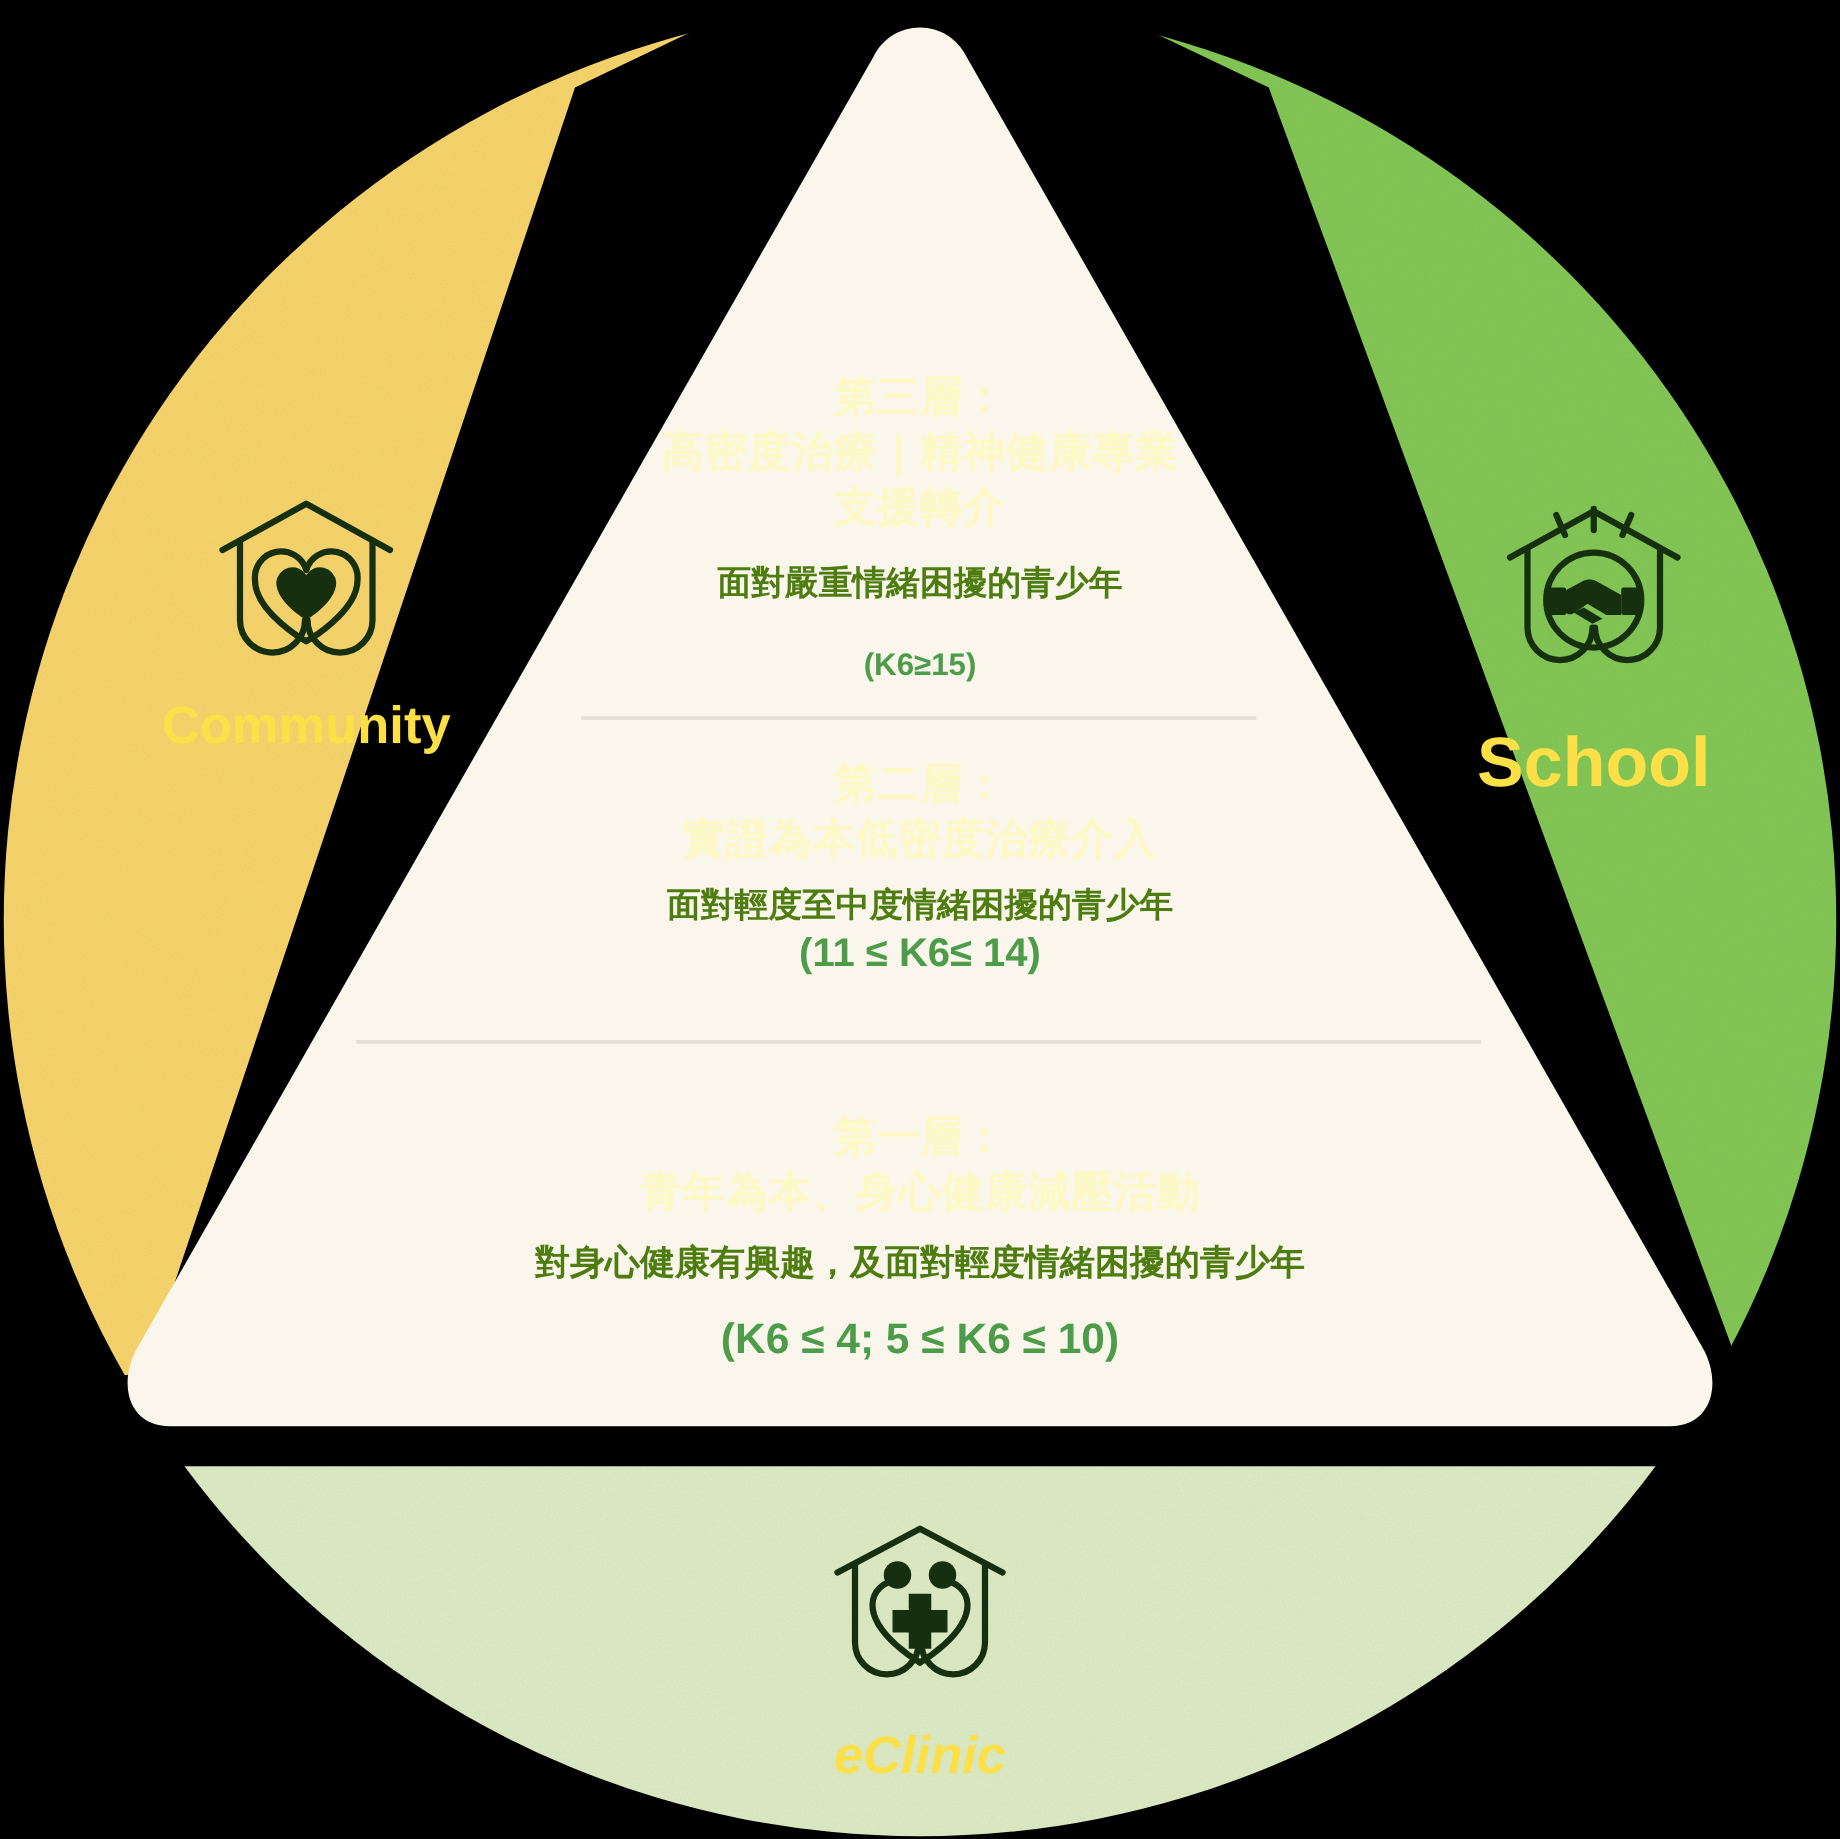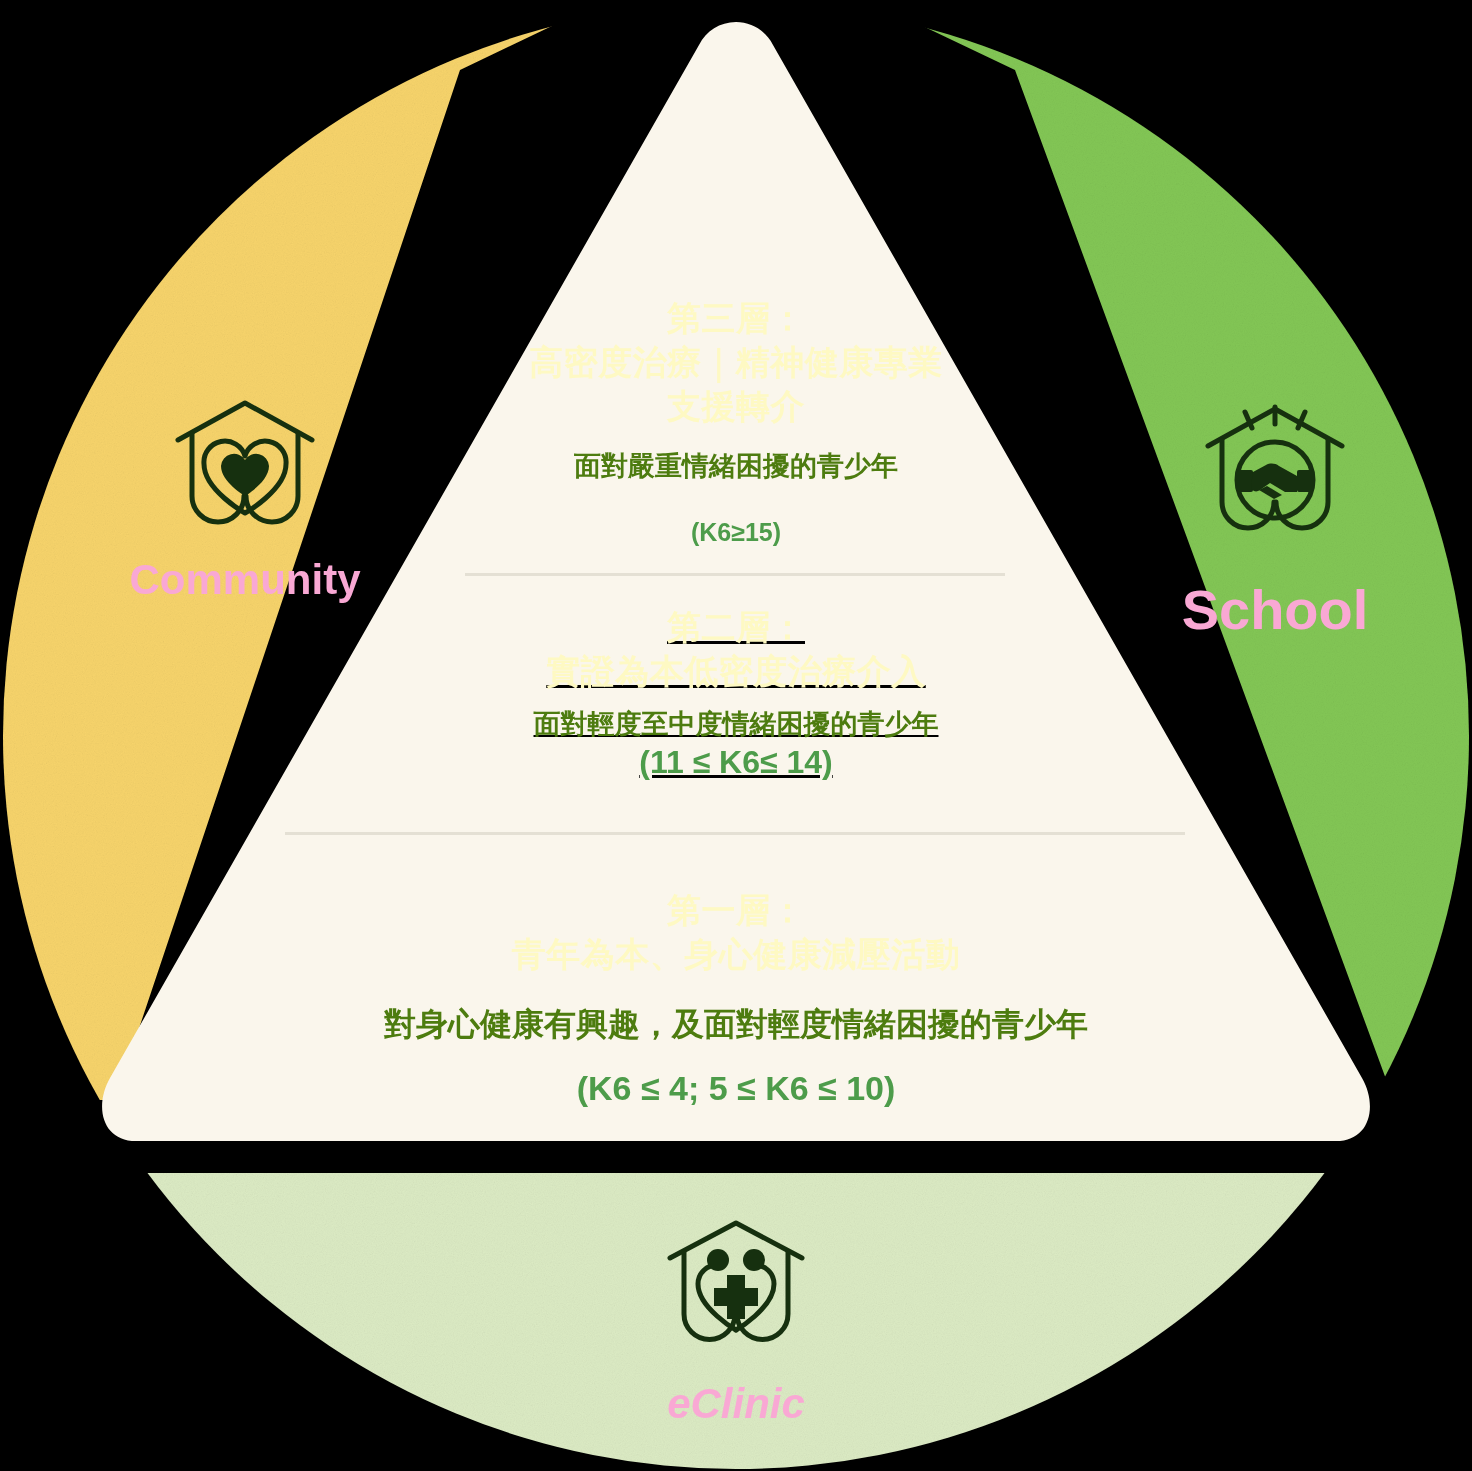--- a/index.html
+++ b/index.html
@@ -65,47 +65,47 @@
     line-height: 1.30;
   }
 
   
   #tier3 { top: 296px; }
   #tier3 .tier-title { font-size: 34px; }
   #tier3 .tier-sub   { font-size: 27px; margin-top: 20px; }
   #tier3 .tier-range { font-size: 25px; margin-top: 32px; }
 
   
-  #tier2 { top: 605px; text-decoration: underline; }
+  #tier2 { top: 605px; }
   #tier2 .tier-title { font-size: 34px; }
   #tier2 .tier-sub   { font-size: 27px; margin-top: 14px; }
   #tier2 .tier-range { font-size: 32px; }
 
   
   #tier1 { top: 888px; }
   #tier1 .tier-title { font-size: 34px; }
-  #tier1 .tier-sub   { font-size: 32px; margin-top: 28px; }
+  #tier1 .tier-sub   { font-size: 28px; margin-top: 16px; }
   #tier1 .tier-range { font-size: 34px; margin-top: 20px; }
 
   .divider {
     position: absolute;
     height: 3px;
     background: #E4E0D4;
   }
   #divider-1 { left: 465px; top: 573px; width: 540px; }
   #divider-2 { left: 285px; top: 832px; width: 900px; }
 
   
   .node {
     position: absolute;
     text-align: center;
   }
   .node-label {
     font-weight: bold;
-    color: #f9a8d4;
+    color: #fde047;
     white-space: nowrap;
   }
   .node-icon {
     display: block;
     margin: 0 auto;
   }
 
   #node-community { left: 95px;  top: 398px; width: 300px; }
   #node-community .node-label { font-size: 42px; margin-top: 8px; }
 

